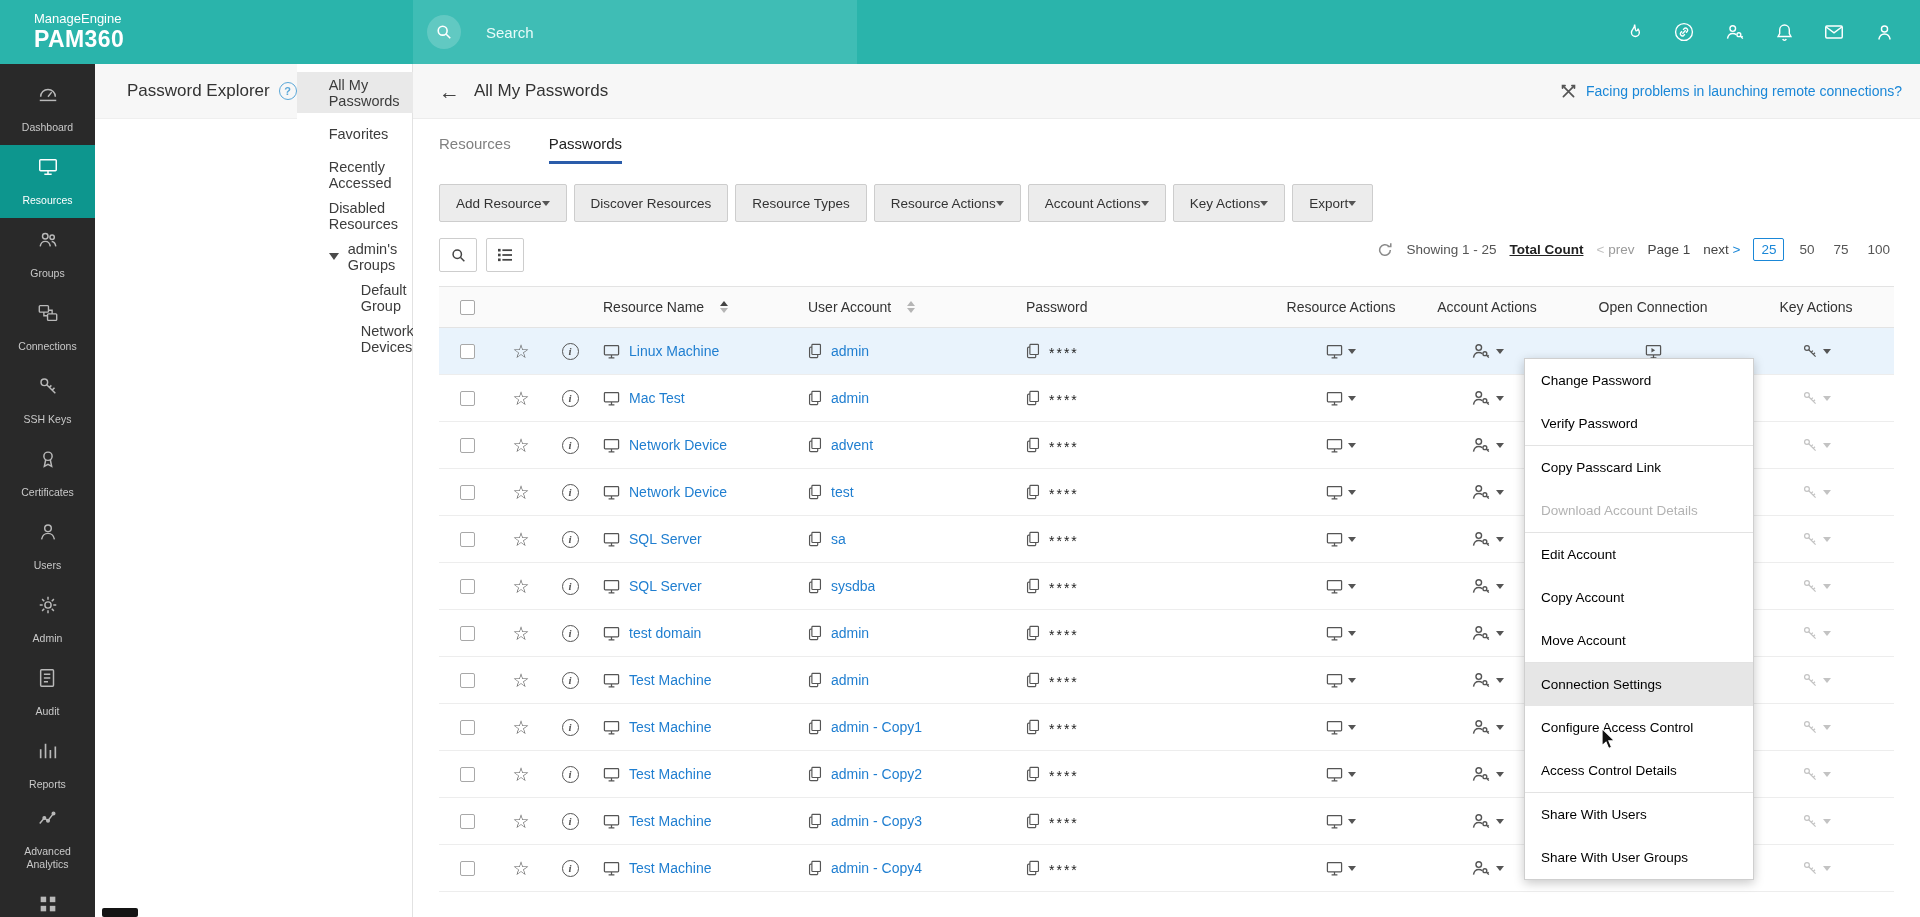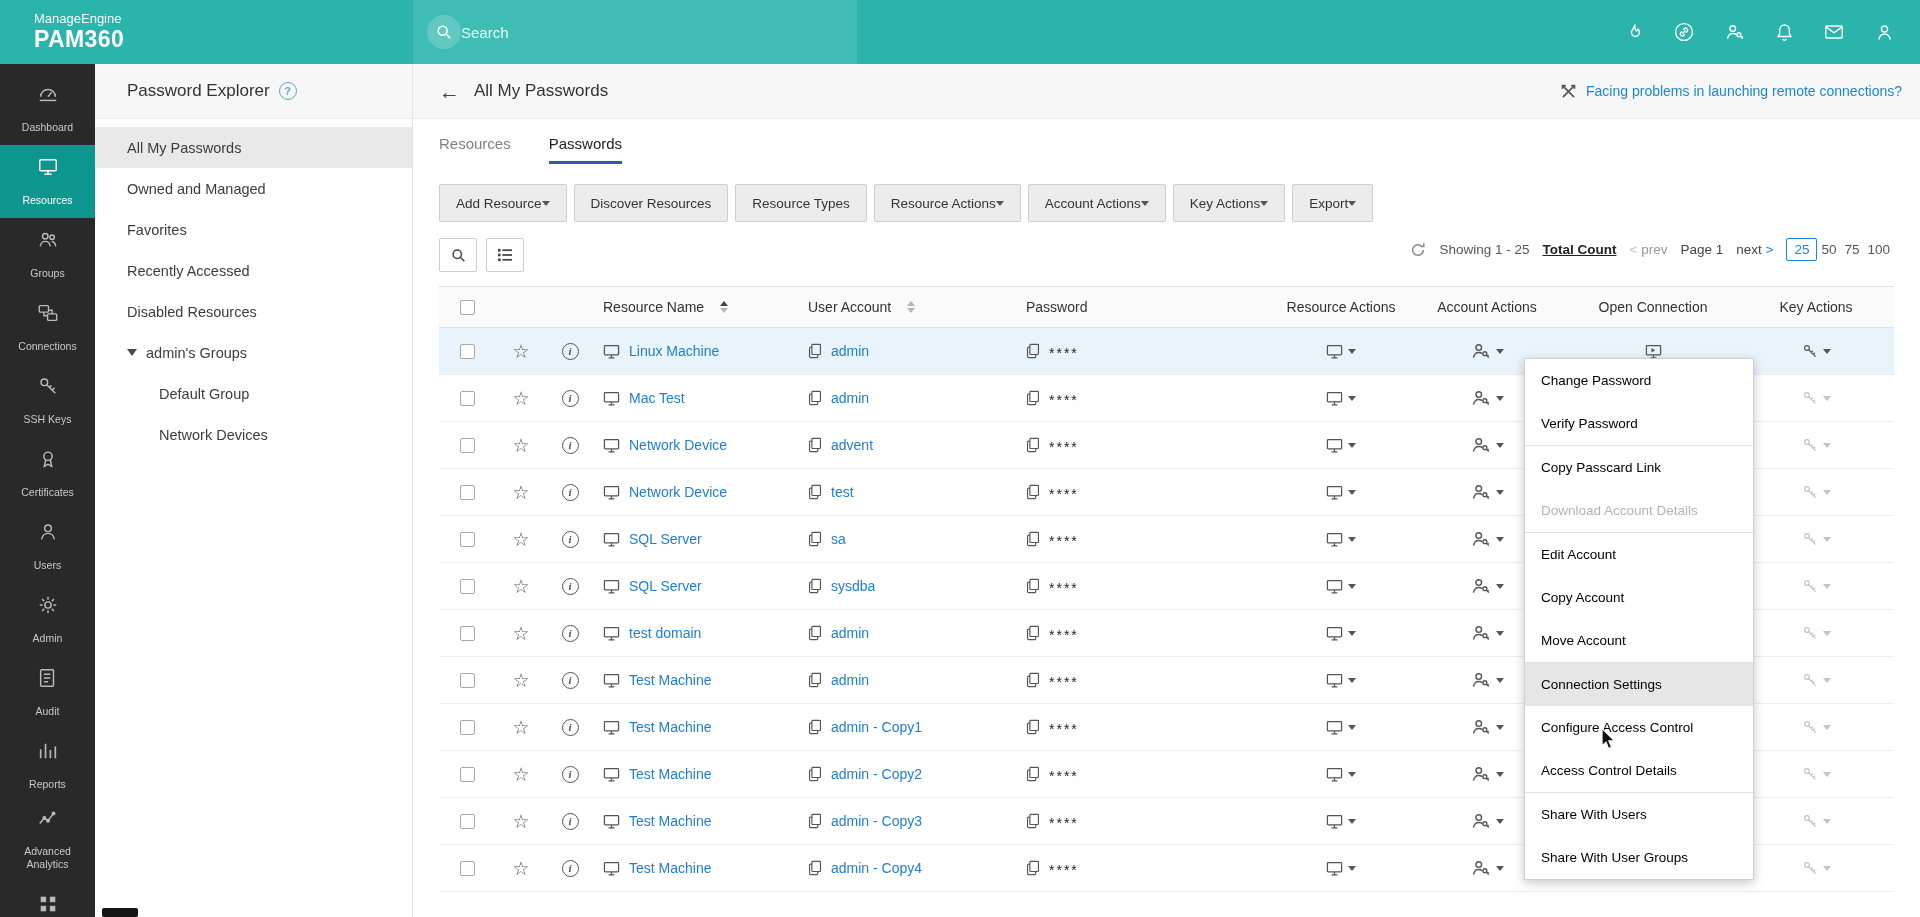--- a/index.html
+++ b/index.html
@@ -4,35 +4,35 @@
 <style>
 *{box-sizing:border-box;margin:0;padding:0}
 html,body{width:1920px;height:917px}
 body{overflow:hidden;font-family:"Liberation Sans","DejaVu Sans",sans-serif;background:#fff;position:relative;font-size:14px;color:#333}
 .icon{display:inline-flex;align-items:center;justify-content:center}
 
 .topbar{height:64px;background:#2ab4ab;display:flex;align-items:center}
 .brand{width:404px;padding-left:34px;color:#fff;cursor:pointer}
 .brand-line1{font-size:13px;line-height:1.1}
 .brand-line2{font-size:23px;font-weight:bold;letter-spacing:.4px;line-height:1.15}
-.search{width:444px;height:64px;margin-left:9px;background:#3fbdb5;display:flex;align-items:center;padding:0 14px;gap:0;cursor:text}
+.search{width:444px;height:64px;margin-left:9px;background:#3fbdb5;display:flex;align-items:center;padding:0 14px;gap:25px;cursor:text}
 .search-badge{width:34px;height:34px;border-radius:50%;background:rgba(255,255,255,.18);display:flex;align-items:center;justify-content:center;color:#fff}
 .search-text{color:#f2fffd;font-size:15px;opacity:.95}
 .topbar-spacer{flex:1}
 .topbar-icons{display:flex;gap:26px;padding-right:24px;color:#fff;align-items:center}
 .topbar-icons .icon{width:24px;height:24px;cursor:pointer}
 
 .app{display:flex;height:853px}
 .sidebar{width:95px;background:#292929;overflow:hidden;padding-top:8px;flex:none}
 .sb-item{height:73px;display:flex;flex-direction:column;align-items:center;justify-content:center;gap:16px;color:#b9b9b9;cursor:pointer}
 .sb-label{font-size:10.5px;text-align:center;line-height:1.15;color:#c9c9c9;padding:0 4px}
 .sb-item.active{background:#0d968e;color:#fff}
 .sb-item.active .sb-label{color:#fff}
 
-.explorer{width:318px;border-right:1px solid #e2e2e2;background:#fff;flex:none;display:flex;flex-direction:column}
+.explorer{width:318px;border-right:1px solid #e2e2e2;background:#fff;flex:none;display:flex;flex-direction:row}
 .explorer-header{height:55px;background:#f7f7f7;display:flex;align-items:center;gap:9px;padding-left:32px;font-size:17px;color:#333;border-bottom:1px solid #efefef;flex:none}
 .help-circle{width:18px;height:18px;border-radius:50%;border:1.5px solid #5aa7d8;color:#5aa7d8;font-size:11px;display:flex;align-items:center;justify-content:center;cursor:pointer;font-weight:bold}
 #explorer-list{padding-top:8px}
 .ex-item{height:41px;display:flex;align-items:center;padding-left:32px;font-size:14.5px;color:#3c3c3c;cursor:pointer;gap:9px}
 .ex-item.selected{background:#e9e9e9}
 .ex-item.indent{padding-left:64px}
 .tri{width:0;height:0;border-left:5px solid transparent;border-right:5px solid transparent;border-top:7px solid #4a4a4a;display:inline-block}
 
 .main{flex:1;display:flex;flex-direction:column;background:#fff;min-width:0}
 .main-header{height:55px;background:#f7f7f7;border-bottom:1px solid #ececec;display:flex;align-items:center;padding:0 18px 0 26px;gap:14px;flex:none}
@@ -51,21 +51,21 @@
 .iconbtn{width:38px;height:34px;border:1px solid #cdcdcd;background:#fff;border-radius:2px;display:flex;align-items:center;justify-content:center;color:#444;cursor:pointer}
 .iconbtn + .iconbtn{margin-left:9px}
 .pagebar{margin-left:auto;display:flex;align-items:center;gap:13px;font-size:13.5px;color:#555}
 .refresh{color:#8a8a8a;display:flex;cursor:pointer}
 .total-count{font-weight:bold;color:#222;text-decoration:underline;cursor:pointer}
 .prev{color:#9a9a9a;cursor:default}
 .prev .arrow{color:#c0c0c0}
 .pagenum{color:#444}
 .next{color:#444;cursor:pointer}
 .next .arrow{color:#1a87d7}
-.sizes{display:flex;align-items:center;}
+.sizes{display:flex;align-items:center;gap:11px}
 .psize{color:#555;cursor:pointer;padding:3px 4px}
 .psize.active{border:1px solid #1a87d7;color:#1a87d7;border-radius:2px;padding:3px 7px}
 
 .table{margin-top:14px}
 .grid{display:grid;grid-template-columns:56px 52px 46px 205px 218px 260px 130px 162px 170px 1fr;align-items:center}
 .thead{height:42px;background:#fafafa;border-top:1px solid #e3e3e3;border-bottom:1px solid #e3e3e3;font-size:14px;color:#333}
 .trow{height:47px;border-bottom:1px solid #ededed;font-size:14px}
 .trow.hl{background:#e9f3fc}
 .tcell{display:flex;align-items:center;gap:9px;min-width:0}
 .c-center{justify-content:center}
@@ -275,23 +275,20 @@
   <aside class="explorer">
     <div class="explorer-header">
       <span>Password Explorer</span>
       <span class="help-circle">?</span>
     </div>
     <div id="explorer-list">
         <div class="ex-item selected">
           <span>All My Passwords</span>
         </div>
         <div class="ex-item">
-          <span>Owned and Managed</span>
-        </div>
-        <div class="ex-item">
           <span>Favorites</span>
         </div>
         <div class="ex-item">
           <span>Recently Accessed</span>
         </div>
         <div class="ex-item">
           <span>Disabled Resources</span>
         </div>
         <div class="ex-item">
           <span class="tri"></span>

